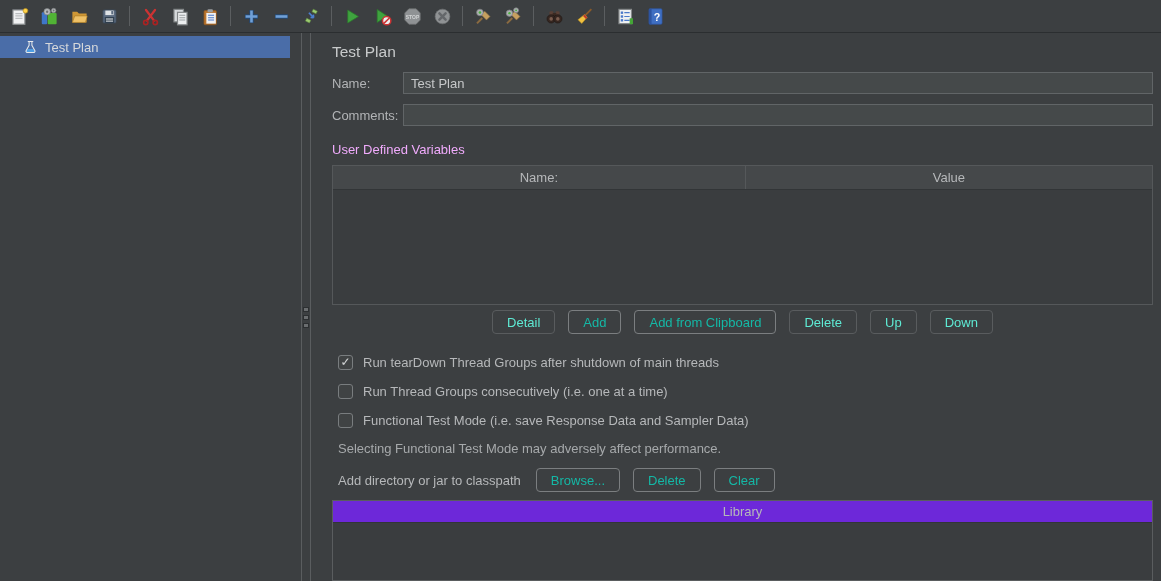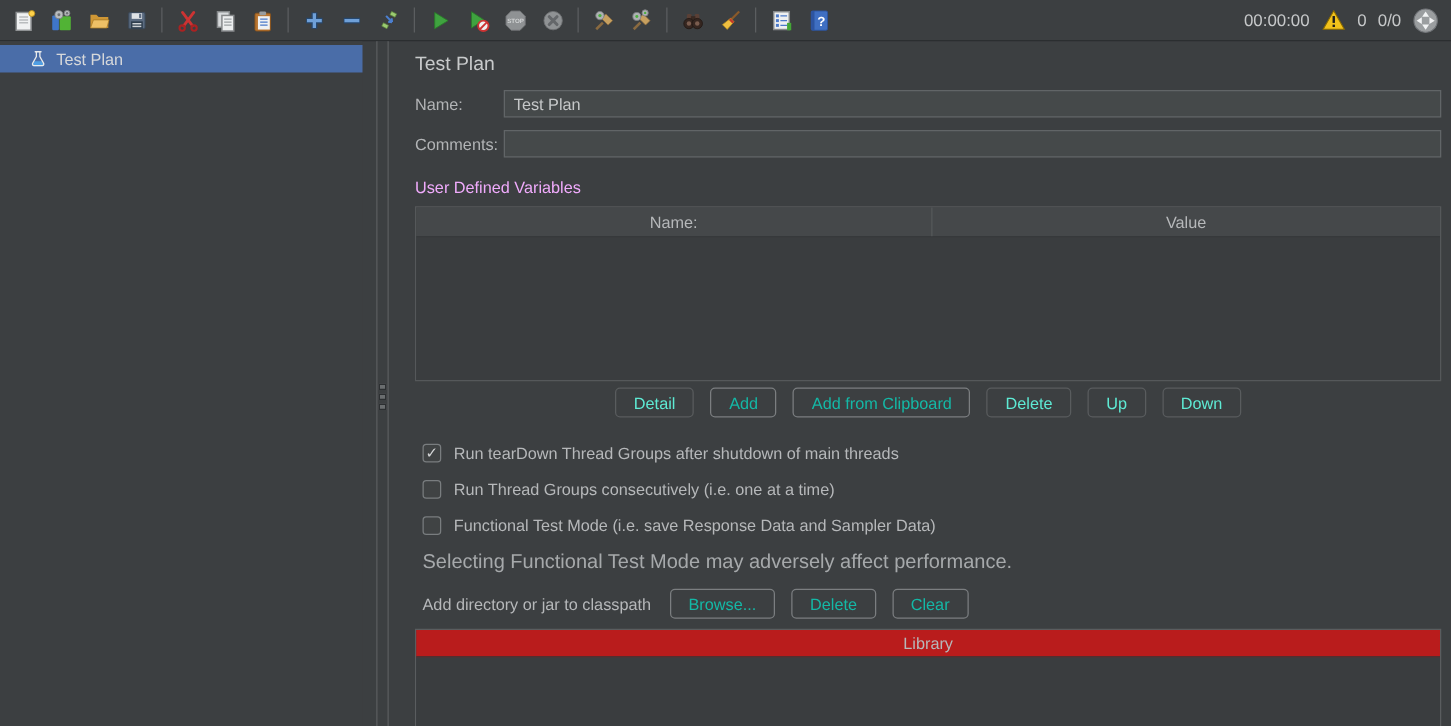--- a/index.html
+++ b/index.html
@@ -68,27 +68,27 @@
 
   .checks { margin-top:20px; padding-left:6px; }
   .check-row { display:flex; align-items:center; gap:10px; height:16px; margin-bottom:13px; color:#b6b8ba; font-size:13px; }
   .cbx {
     appearance:none; -webkit-appearance:none; width:15px; height:15px; margin:0;
     border:1px solid #797d7f; border-radius:3px; background:#404344;
     display:inline-flex; align-items:center; justify-content:center; cursor:pointer;
   }
   .cbx:checked::after { content:"✓"; color:#d4d6d7; font-size:12px; line-height:1; margin-top:-1px; }
 
-  .note { color:#a6a9ab; font-size:16px; margin:10px 0 12px; padding-left:6px; }
+  .note { color:#a6a9ab; font-size:13px; margin:10px 0 12px; padding-left:6px; }
 
   .cp-row { display:flex; align-items:center; gap:13px; padding-left:6px; margin-bottom:8px; color:#b6b8ba; font-size:13px; }
   .cp-row .cp-label { margin-right:2px; }
 
   .lib-table { border:1px solid #5a5d5f; }
-  .lib-head { height:22px; background:#b91c1c; border-bottom:1px solid #323537;
+  .lib-head { height:22px; background:#6d28d9; border-bottom:1px solid #323537;
     display:flex; align-items:center; justify-content:center; color:#b6b8ba; font-size:13px; }
   .lib-body { height:57px; background:#3a3d3f; }
 
   svg { display:block; }
 </style>
 </head>
 <body>
 
 <div class="app">
 
@@ -258,41 +258,20 @@
         </svg>
     </span>
     <span class="tb-icon">
       <svg width="19" height="19" viewBox="0 0 16 16">
           <rect x="2.5" y="1.5" width="11" height="13" rx="1" fill="#3f6fc2" stroke="#2d54a0" stroke-width="0.6"></rect>
           <rect x="2.5" y="1.5" width="2.2" height="13" fill="#2d54a0"></rect>
           <text x="9.3" y="11.6" font-size="9" text-anchor="middle" fill="#ffffff" font-family="Liberation Sans, sans-serif" font-weight="bold">?</text>
         </svg>
     </span>
 
-    <div class="tb-right">
-      <span class="num">00:00:00</span>
-      <span>
-        <svg width="20" height="18" viewBox="0 0 18 17">
-            <path d="M9 1.5L17 15.5H1Z" fill="#f2c21b" stroke="#8a6a00" stroke-width="0.8"></path>
-            <rect x="8.1" y="5.5" width="1.8" height="5.2" fill="#1d1d1d"></rect>
-            <rect x="8.1" y="12" width="1.8" height="1.8" fill="#1d1d1d"></rect>
-          </svg>
-      </span>
-      <span class="num">0</span>
-      <span class="num">0/0</span>
-      <span>
-        <svg width="21" height="21" viewBox="0 0 18 18">
-            <circle cx="9" cy="9" r="8" fill="#9b9ea0" stroke="#73767a" stroke-width="0.8"></circle>
-            <path d="M9 2.8L6.6 6.4h4.8Z" fill="#f2f3f4"></path>
-            <path d="M9 15.2l2.4-3.6H6.6Z" fill="#f2f3f4"></path>
-            <path d="M2.8 9l3.6 2.4V6.6Z" fill="#f2f3f4"></path>
-            <path d="M15.2 9l-3.6-2.4v4.8Z" fill="#f2f3f4"></path>
-          </svg>
-      </span>
-    </div>
   </div>
 
   <div class="layout">
 
     <div class="tree-panel">
       <div class="tree-item selected">
         <span>
           <svg width="15" height="15" viewBox="0 0 16 16">
               <path d="M5 9.5h6l1.6 2.8a1 1 0 0 1-.9 1.5H4.3a1 1 0 0 1-.9-1.5Z" fill="#4f9ee3"></path>
               <path d="M5.5 1.5h5M6.5 1.5v4.2L3.3 11.4a1.3 1.3 0 0 0 1.1 1.9h7.2a1.3 1.3 0 0 0 1.1-1.9L9.5 5.7V1.5" stroke="#e8eaeb" stroke-width="1.1" fill="none" stroke-linecap="round"></path>

